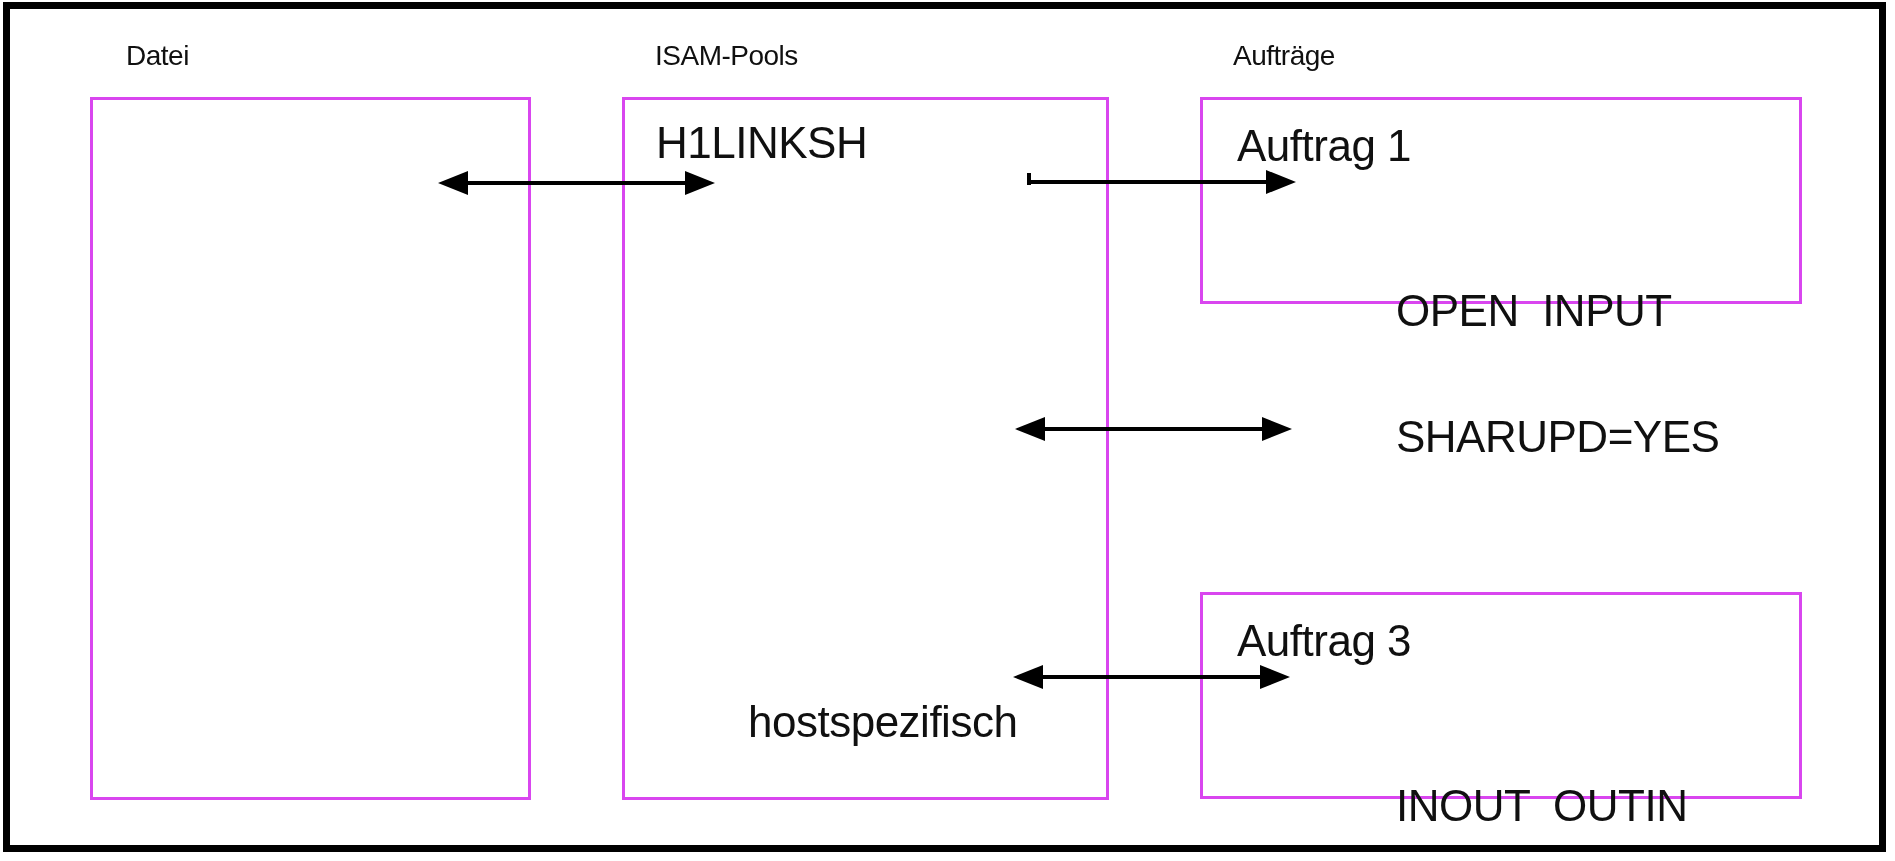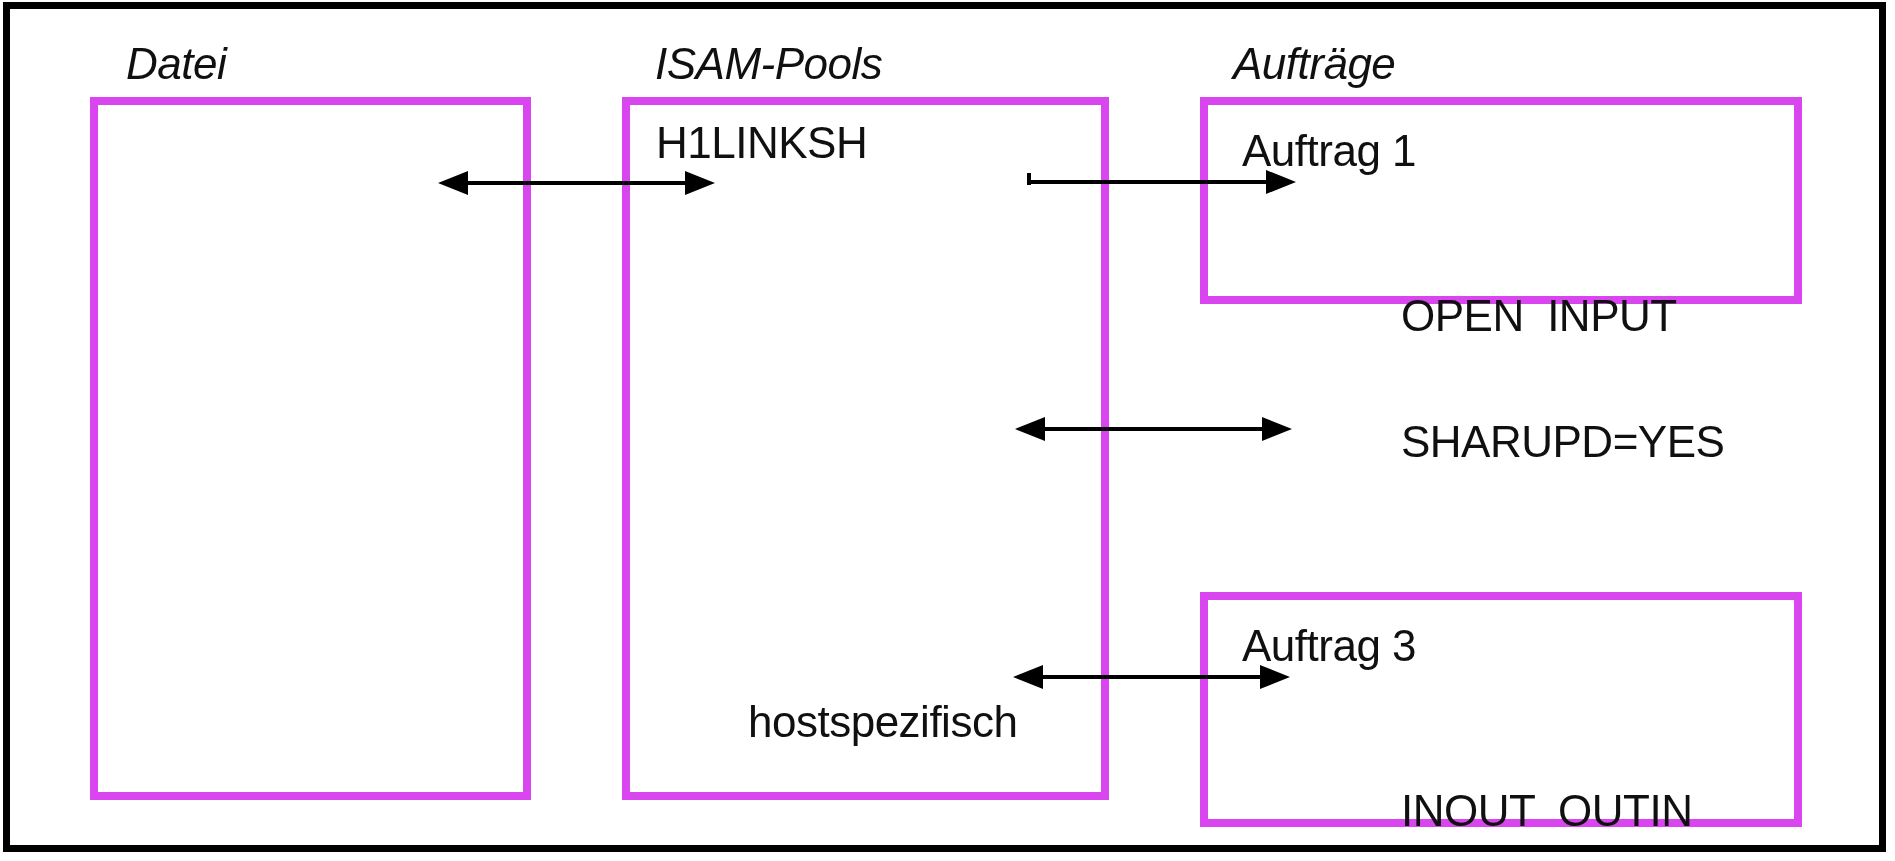--- a/index.html
+++ b/index.html
@@ -13,38 +13,37 @@
   }
   .abs{position:absolute;}
   
   #outer-frame{
     left:3px;top:2px;width:1883px;height:850px;
     border:7px solid #000;
     box-sizing:border-box;
   }
   
   .col-label{
-    font-size:44px;
+    font-size:28px;
     line-height:1;
     letter-spacing:-0.5px;
     white-space:pre;
-    font-style:italic;
   }
   
   .box{
-    border:8px solid #d946ef;
+    border:3px solid #d946ef;
     box-sizing:border-box;
     background:#ffffff;
   }
   #file-box{left:90px;top:97px;width:441px;height:703px;}
   #pool-box{left:622px;top:97px;width:487px;height:703px;}
   .job-box{left:1200px;width:602px;}
   #job-box-1{top:97px;height:207px;}
   #job-box-2{top:346px;height:205px;}
-  #job-box-3{top:592px;height:235px;}
+  #job-box-3{top:592px;height:207px;}
   
   .inner-text{
     font-size:44px;
     line-height:1;
     letter-spacing:-0.5px;
     white-space:pre;
     text-align:center;
   }
   #pool-name{left:656px;top:121px;}
   #pool-note{left:748px;top:700px;}

